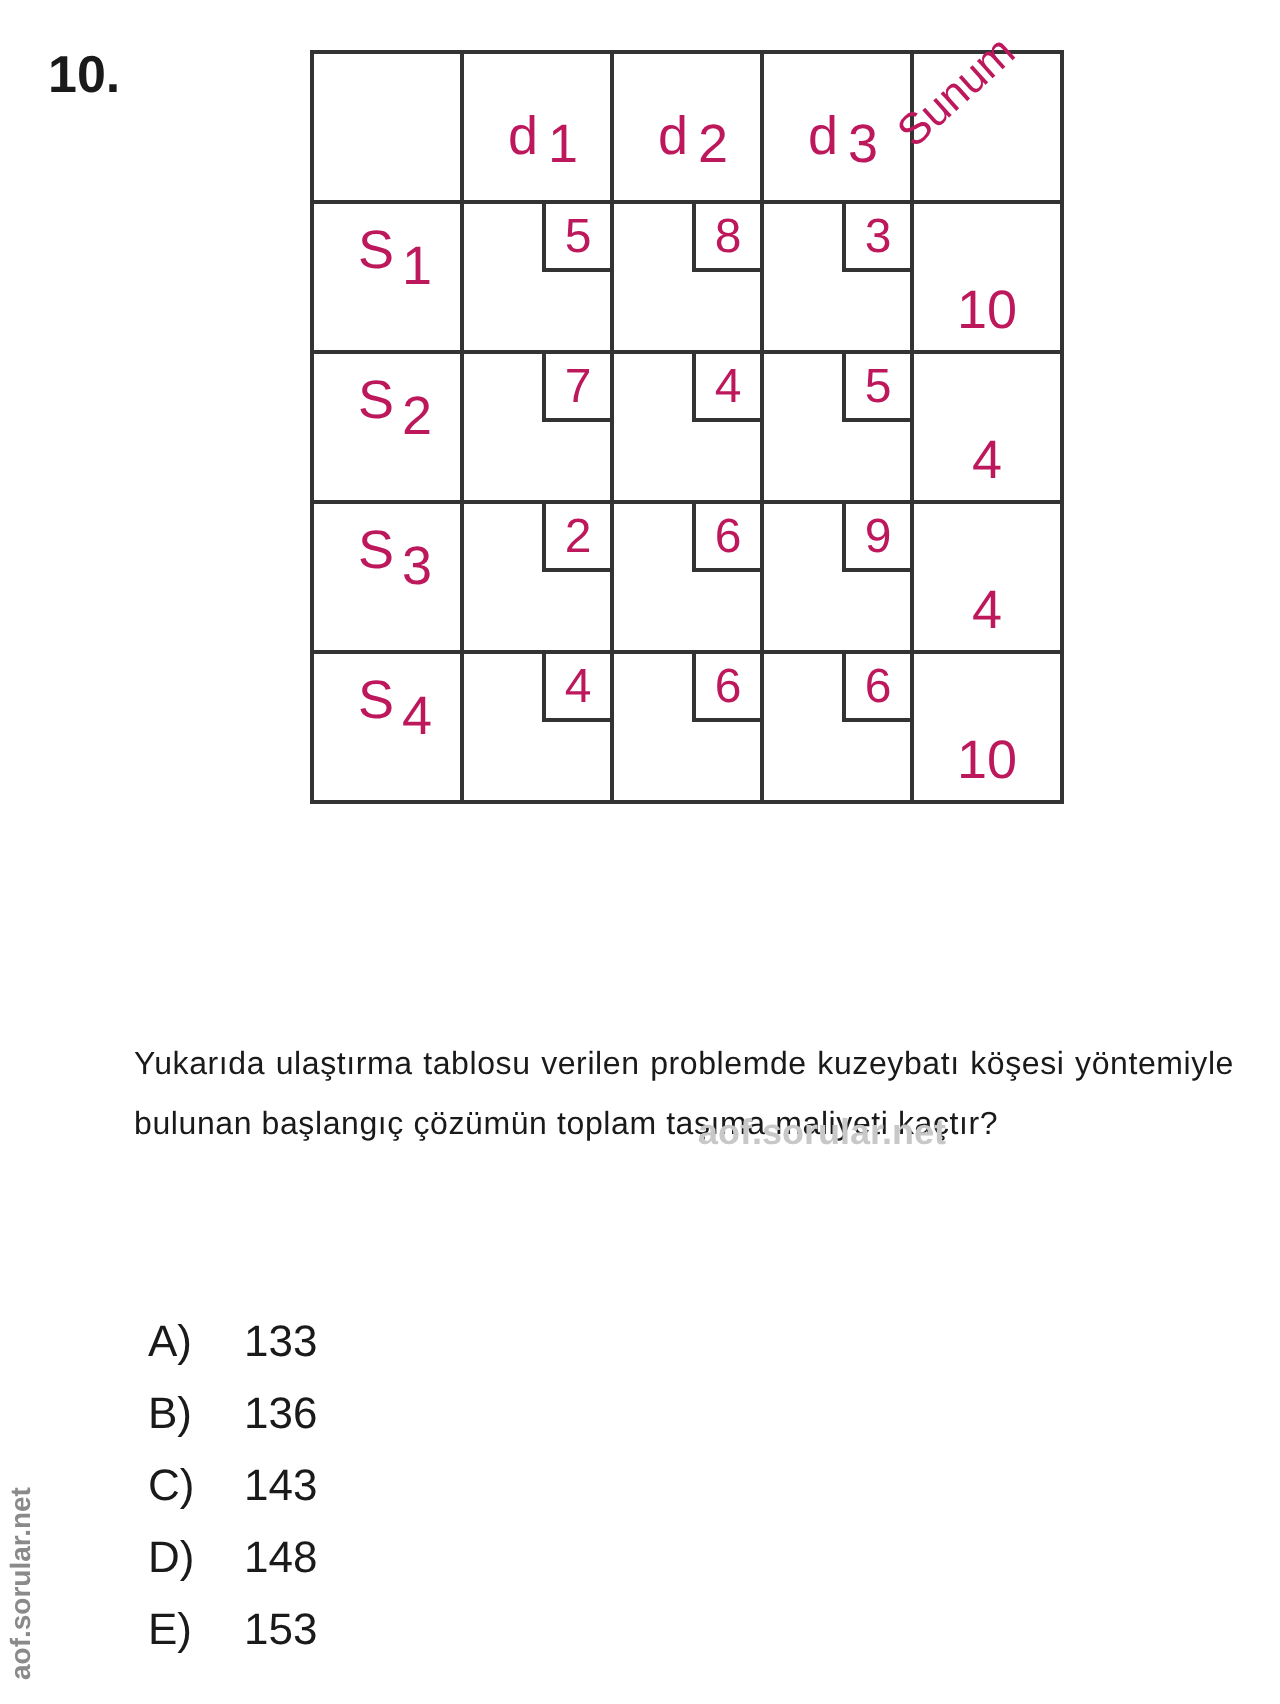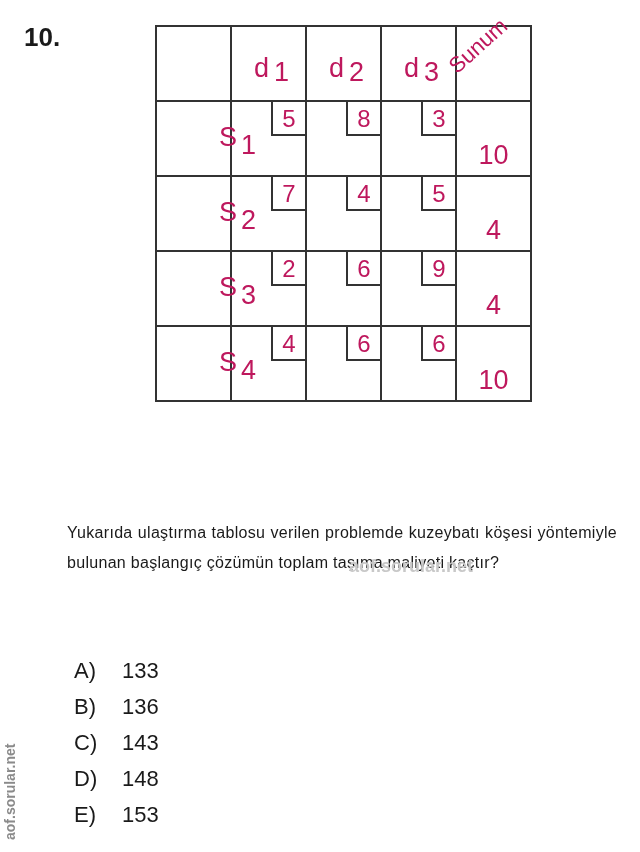--- a/index.html
+++ b/index.html
@@ -4,21 +4,21 @@
 <style>
   html, body { margin:0; padding:0; background:#ffffff; }
   body { width:640px; height:852px; position:relative; overflow:hidden;
          font-family:"Liberation Sans", sans-serif; color:#1a1a1a; }
   .qnum { position:absolute; left:24px; top:22px; font-size:26px; font-weight:bold; }
   table.tt { position:absolute; left:155px; top:25px; border-collapse:collapse; }
   table.tt td { width:73px; height:73px; border:2px solid #333; padding:0; position:relative;
                 font-size:27px; color:#be185d; text-align:center; vertical-align:middle; }
   .colhead { position:absolute; left:22px; top:26px; font-size:27px; }
   .colhead .sub { position:relative; top:4px; margin-left:5px; }
-  .rowhead { position:absolute; left:22px; top:20px; font-size:27px;margin-left:40px; }
+  .rowhead { position:absolute; left:22px; top:8px; font-size:27px; }
   .rowhead .sub { position:relative; top:8px; margin-left:4px; }
   .cost { position:absolute; right:0; top:0; width:34px; height:34px; border-left:2px solid #333;
           border-bottom:2px solid #333; font-size:24px; line-height:34px; text-align:center; box-sizing:border-box; }
   .sunum { position:absolute; left:4px; top:26px; font-size:22px; transform:rotate(-42deg); transform-origin:left bottom; white-space:nowrap; }
   .talep { font-size:22px; text-align:left !important; padding-left:6px !important; }
   .val { position:absolute; left:0; right:0; top:38px; }
   .question { position:absolute; left:67px; top:518px; width:550px; font-size:16px; font-weight:normal;
               line-height:30px; text-align:justify; letter-spacing:0.3px; }
   .wm { position:absolute; left:349px; top:556px; font-size:18px; font-weight:bold; color:#c8c8c8; }
   .options { position:absolute; left:74px; top:658px; font-size:22px; }

